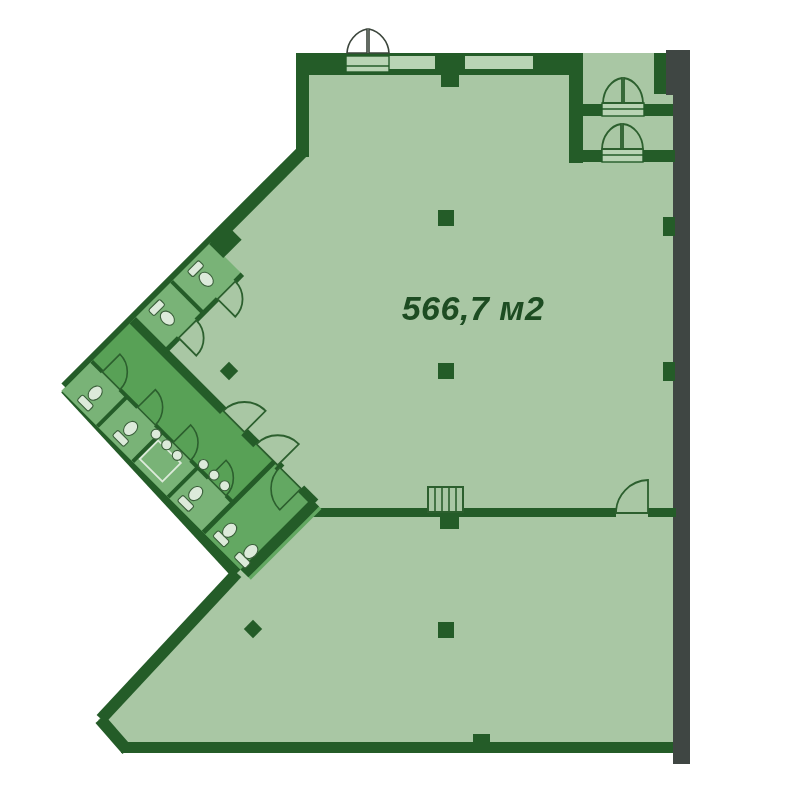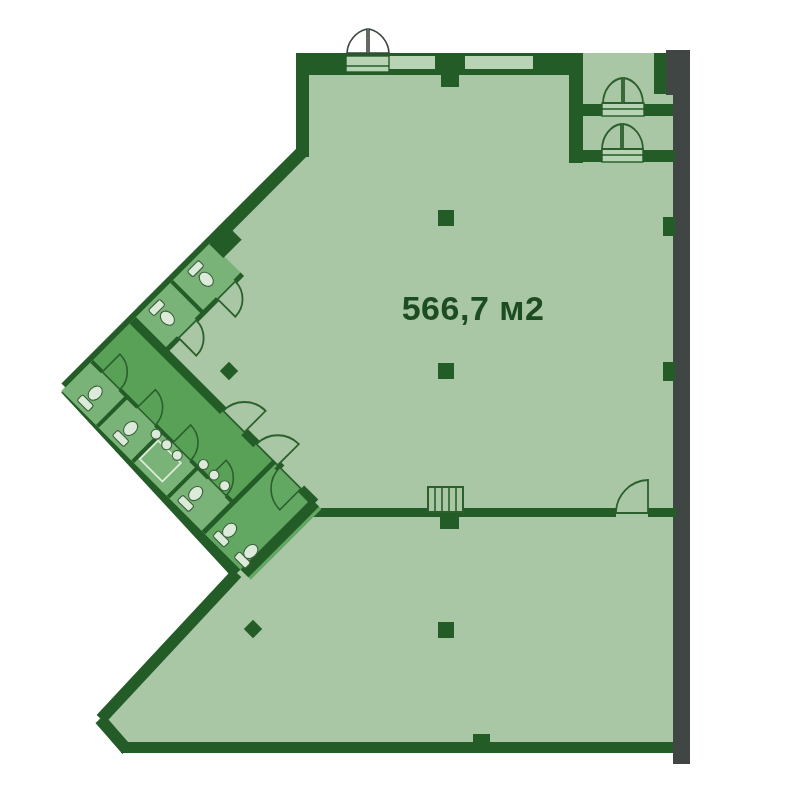--- a/index.html
+++ b/index.html
@@ -1,17 +1,17 @@
 <!DOCTYPE html>
 <html style="--floor: #a9c7a4; --wall: #245c28; --gray: #3f4643; --roomMed: #58a156; --roomLight: #79b377; --roomEnd: #63a862; --window: #b9d4b4; --fixFill: #dceada; --fixStroke: #3a5f3a; --door: #2c5f2e; --label: #1d4c22;"><head>
 <meta charset="utf-8">
 <style>
   html,body{margin:0;padding:0;background:#fff;}
   .stage{position:relative;width:800px;height:797px;background:#fff;overflow:hidden;
-         font-family:"Liberation Sans",sans-serif;}
+         font-family:"Liberation Sans",sans-serif;font-style:italic;}
   svg{display:block;}
   .floor{fill:var(--floor);}
   .wall{fill:var(--wall);}
   .gray{fill:var(--gray);}
   .wline{stroke:var(--wall);fill:none;}
   .win{fill:var(--window);}
   .door{fill:var(--floor);stroke:var(--door);stroke-width:1.8;}
   .doorOut{fill:#ffffff;stroke:#3c463c;stroke-width:1.6;}
   .doorMed{fill:var(--roomMed);stroke:var(--door);stroke-width:1.6;}
   .doorEnd{fill:var(--roomEnd);stroke:var(--door);stroke-width:1.6;}

